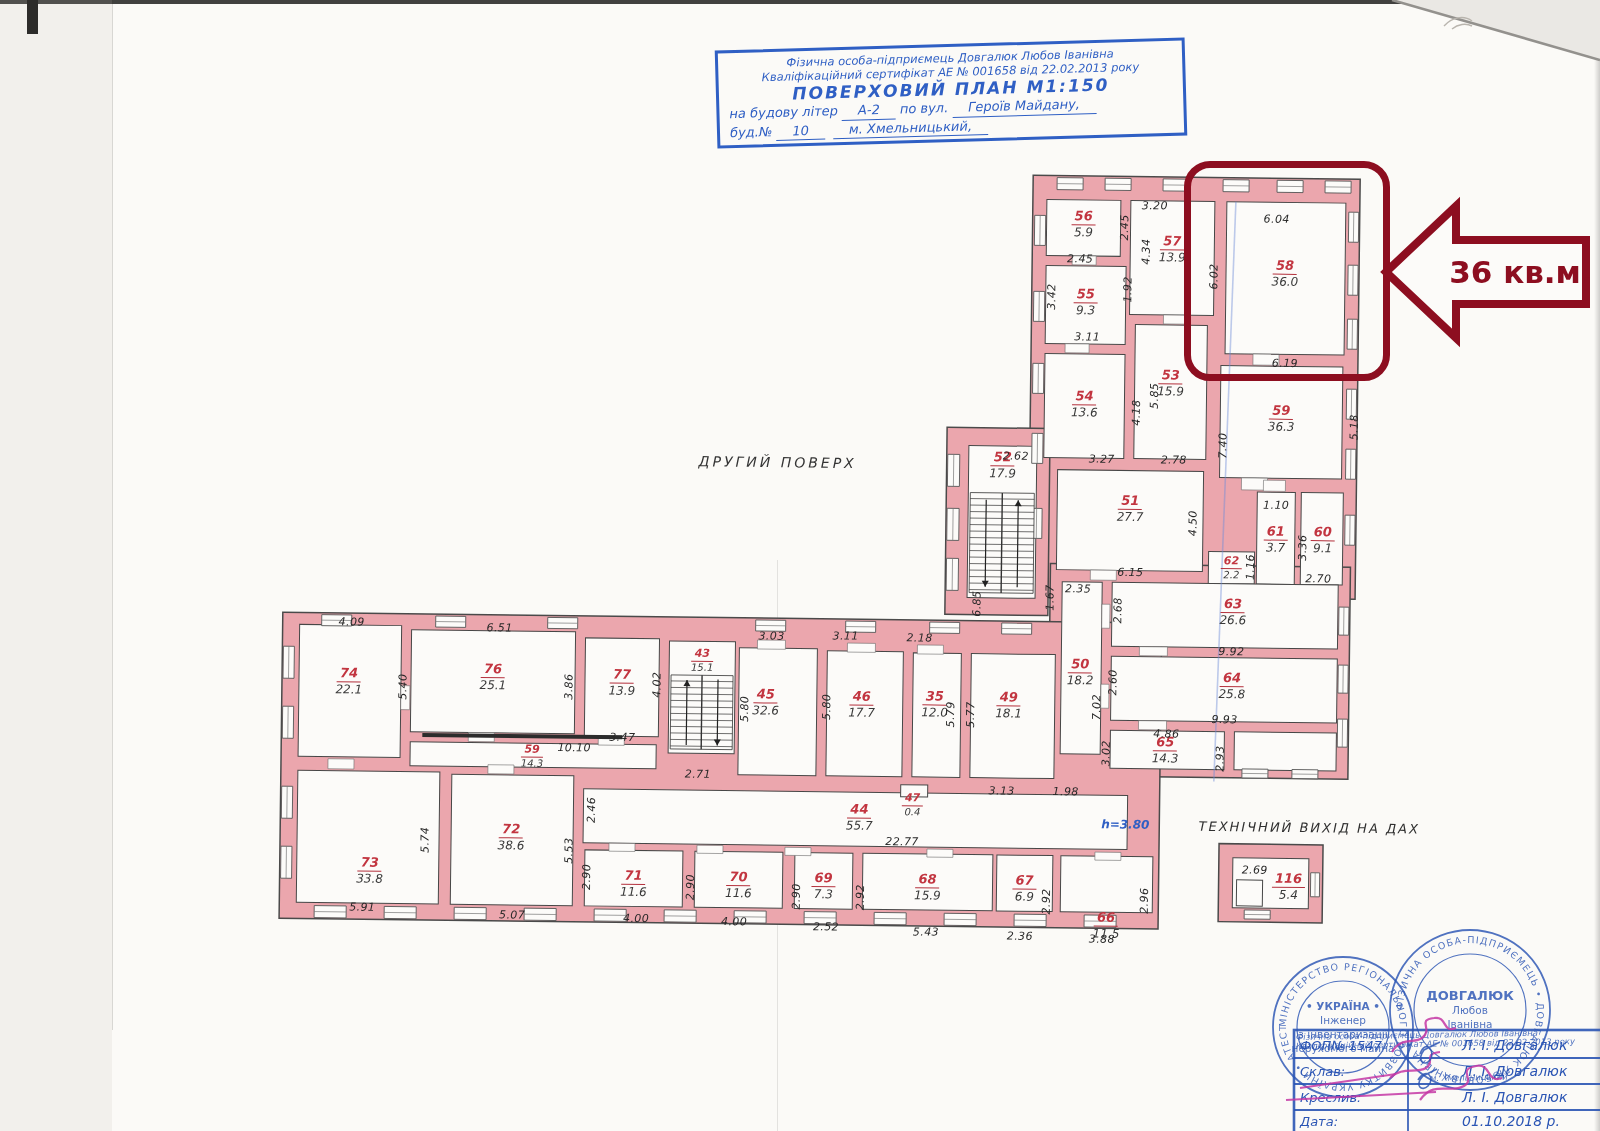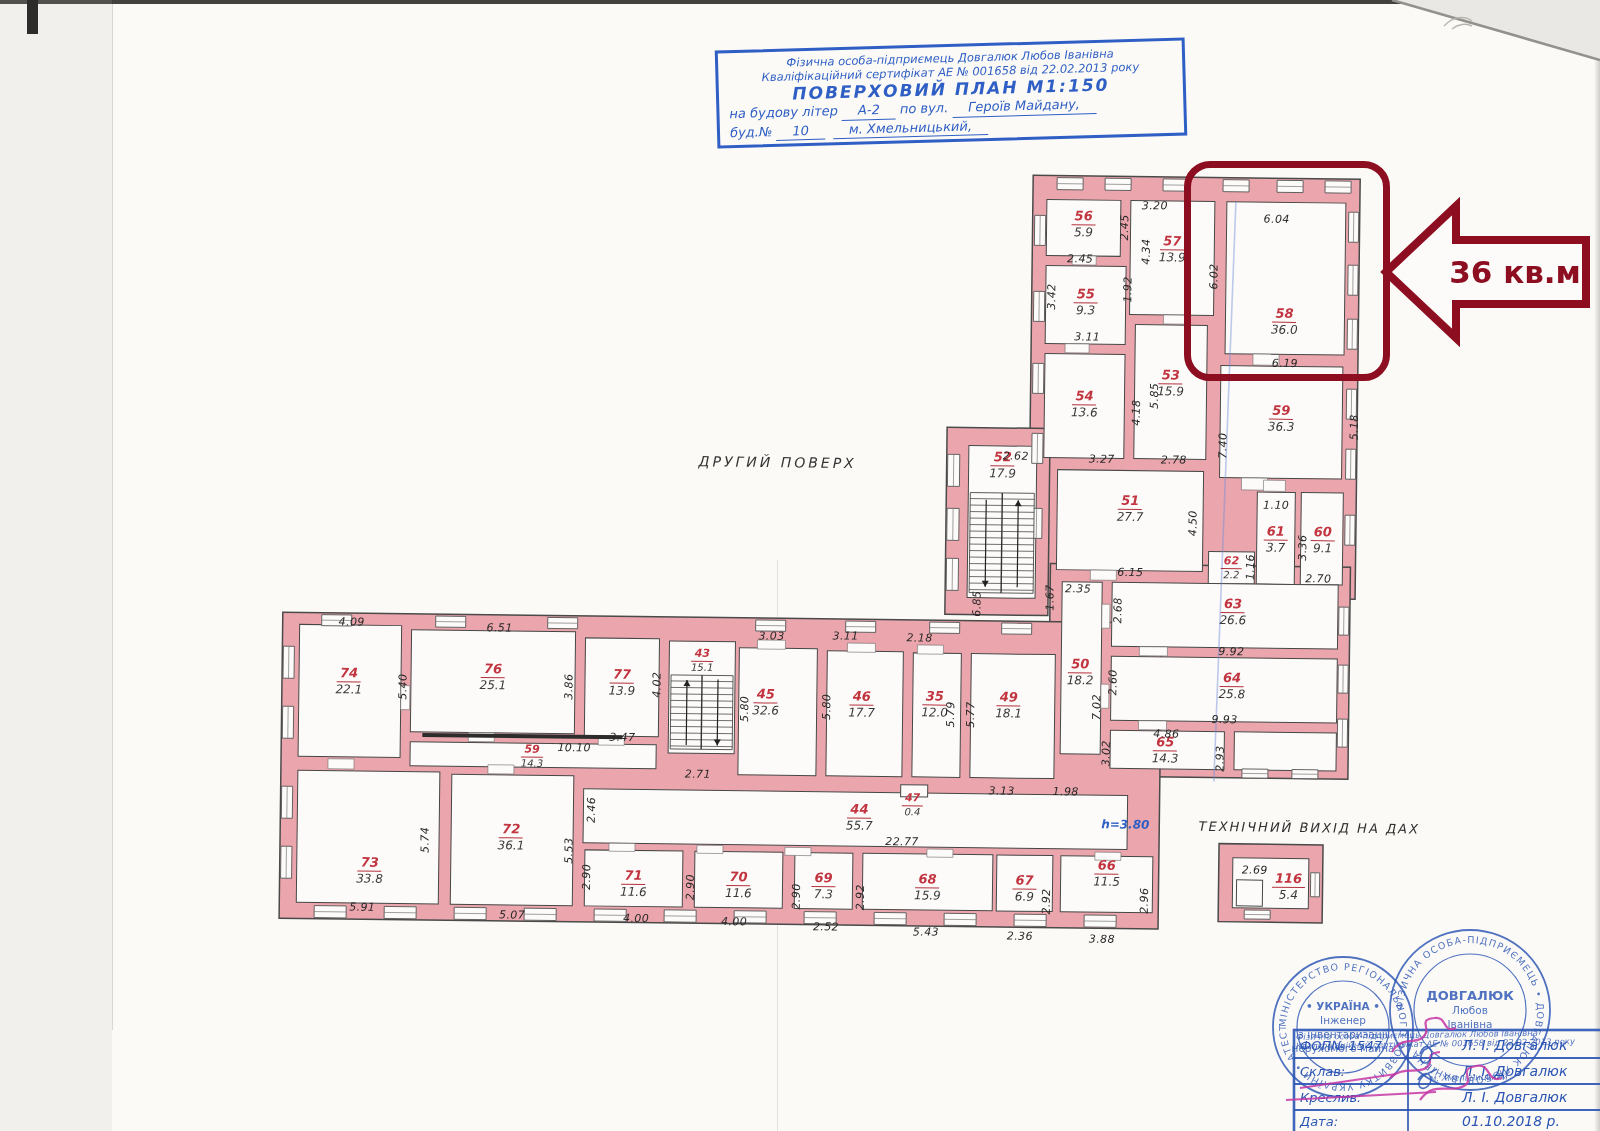--- a/index.html
+++ b/index.html
@@ -285,21 +285,21 @@
         </g>
         <line x1="1231" y1="196" x2="1216" y2="776" stroke="rgba(110,140,215,.45)" stroke-width="1.6"></line>
       </svg>
     <div id="plan-labels">
       <div id="floor-label">ДРУГИЙ ПОВЕРХ</div>
       <div id="tech-exit-label">ТЕХНІЧНИЙ ВИХІД НА ДАХ</div>
       <div id="height-note">h=3.80</div>
     <div class="room-label" style="left: 1079px; top: 219px;"><span class="room-num">56</span><div class="room-area">5.9</div></div>
         <div class="room-label" style="left: 1168px; top: 243px;"><span class="room-num">57</span><div class="room-area">13.9</div></div>
         <div class="room-label" style="left: 1082px; top: 297px;"><span class="room-num">55</span><div class="room-area">9.3</div></div>
-        <div class="room-label" style="left: 1281px; top: 266px; margin-top: 48px;"><span class="room-num">58</span><div class="room-area">36.0</div></div>
+        <div class="room-label" style="left: 1281px; top: 266px;"><span class="room-num">58</span><div class="room-area">36.0</div></div>
         <div class="room-label" style="left: 1168px; top: 377px;"><span class="room-num">53</span><div class="room-area">15.9</div></div>
         <div class="room-label" style="left: 1082px; top: 399px;"><span class="room-num">54</span><div class="room-area">13.6</div></div>
         <div class="room-label" style="left: 1001px; top: 461px;"><span class="room-num">52</span><div class="room-area">17.9</div></div>
         <div class="room-label" style="left: 1279px; top: 411px;"><span class="room-num">59</span><div class="room-area">36.3</div></div>
         <div class="room-label" style="left: 1129px; top: 503px;"><span class="room-num">51</span><div class="room-area">27.7</div></div>
         <div class="room-label" style="left: 1275px; top: 532px;"><span class="room-num">61</span><div class="room-area">3.7</div></div>
         <div class="room-label" style="left: 1322px; top: 532px;"><span class="room-num">60</span><div class="room-area">9.1</div></div>
         <div class="room-label small" style="left: 1231px; top: 560px;"><span class="room-num">62</span><div class="room-area">2.2</div></div>
         <div class="room-label" style="left: 1233px; top: 605px;"><span class="room-num">63</span><div class="room-area">26.6</div></div>
         <div class="room-label" style="left: 1081px; top: 667px;"><span class="room-num">50</span><div class="room-area">18.2</div></div>
@@ -310,27 +310,27 @@
         <div class="room-label" style="left: 623px; top: 683px;"><span class="room-num">77</span><div class="room-area">13.9</div></div>
         <div class="room-label small" style="left: 703px; top: 659px;"><span class="room-num">43</span><div class="room-area">15.1</div></div>
         <div class="room-label small" style="left: 534px; top: 757px;"><span class="room-num">59</span><div class="room-area">14.3</div></div>
         <div class="room-label" style="left: 767px; top: 701px;"><span class="room-num">45</span><div class="room-area">32.6</div></div>
         <div class="room-label" style="left: 863px; top: 702px;"><span class="room-num">46</span><div class="room-area">17.7</div></div>
         <div class="room-label" style="left: 936px; top: 701px;"><span class="room-num">35</span><div class="room-area">12.0</div></div>
         <div class="room-label" style="left: 1010px; top: 701px;"><span class="room-num">49</span><div class="room-area">18.1</div></div>
         <div class="room-label" style="left: 862px; top: 815px;"><span class="room-num">44</span><div class="room-area">55.7</div></div>
         <div class="room-label small" style="left: 915px; top: 801px;"><span class="room-num">47</span><div class="room-area">0.4</div></div>
         <div class="room-label" style="left: 373px; top: 874px;"><span class="room-num">73</span><div class="room-area">33.8</div></div>
-        <div class="room-label" style="left: 514px; top: 839px;"><span class="room-num">72</span><div class="room-area">36.1</div></div>
+        <div class="room-label" style="left: 514px; top: 839px;"><span class="room-num">72</span><div class="room-area">38.6</div></div>
         <div class="room-label" style="left: 637px; top: 884px;"><span class="room-num">71</span><div class="room-area">11.6</div></div>
         <div class="room-label" style="left: 742px; top: 884px;"><span class="room-num">70</span><div class="room-area">11.6</div></div>
         <div class="room-label" style="left: 827px; top: 884px;"><span class="room-num">69</span><div class="room-area">7.3</div></div>
         <div class="room-label" style="left: 931px; top: 884px;"><span class="room-num">68</span><div class="room-area">15.9</div></div>
         <div class="room-label" style="left: 1028px; top: 884px;"><span class="room-num">67</span><div class="room-area">6.9</div></div>
-        <div class="room-label" style="left: 1110px; top: 868px;"><span class="room-num">66</span><div class="room-area">11.5</div></div>
+        <div class="room-label" style="left: 1110px; top: 920px;"><span class="room-num">66</span><div class="room-area">11.5</div></div>
         <div class="room-label" style="left: 1292px; top: 879px;"><span class="room-num">116</span><div class="room-area">5.4</div></div>
         <div class="dim" style="left: 1150px; top: 201px;">3.20</div>
         <div class="dim" style="left: 1272px; top: 213px;">6.04</div>
         <div class="dim" style="left: 1076px; top: 255px;">2.45</div>
         <div class="dim" style="left: 1084px; top: 333px;">3.11</div>
         <div class="dim" style="left: 1006px; top: 453px; padding-left: 16px;">2.62</div>
         <div class="dim" style="left: 1100px; top: 455px;">3.27</div>
         <div class="dim" style="left: 1172px; top: 455px;">2.78</div>
         <div class="dim" style="left: 1282px; top: 357px;">6.19</div>
         <div class="dim" style="left: 1275px; top: 499px;">1.10</div>

